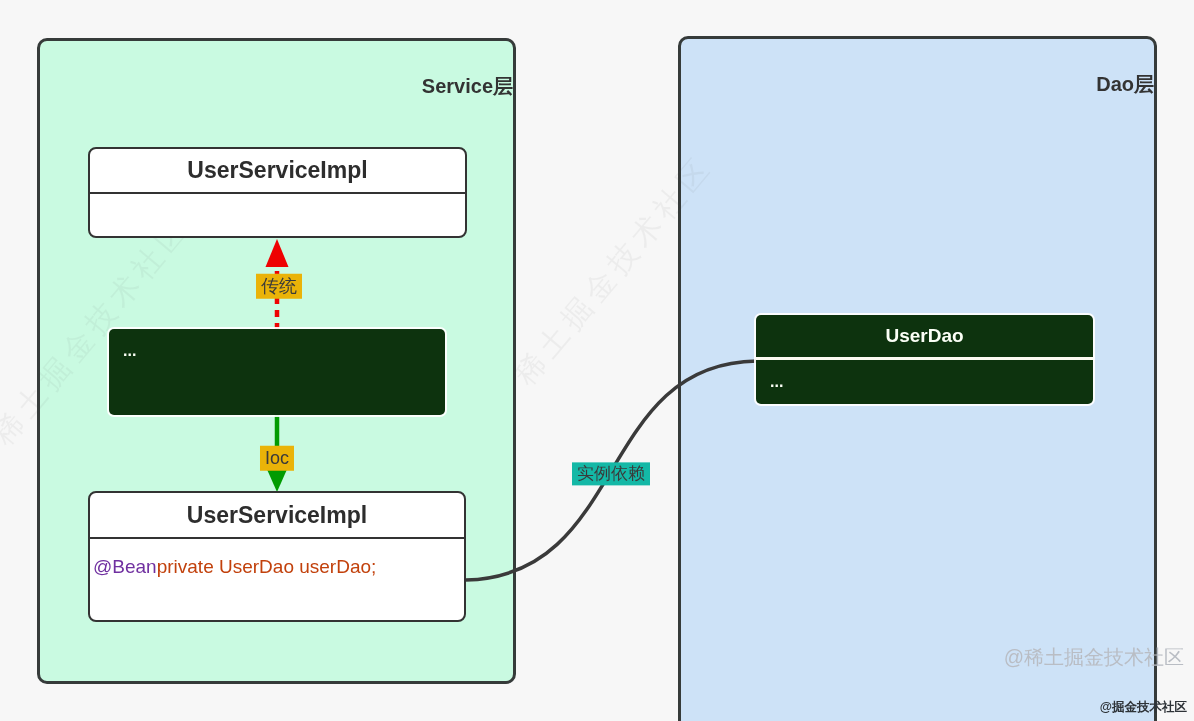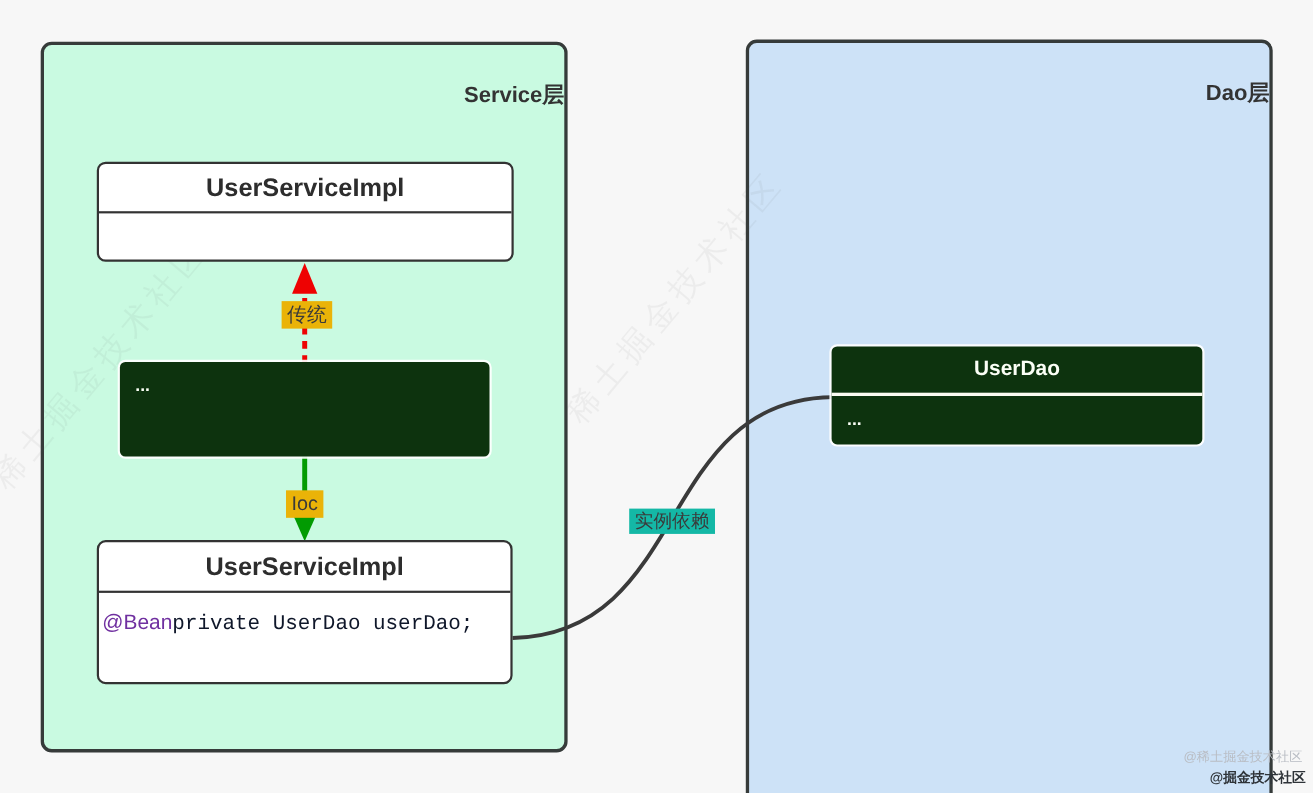--- a/index.html
+++ b/index.html
@@ -25,21 +25,21 @@
   .gbox .bd{display:flex;align-items:center;padding-left:14px;font-weight:bold;font-size:16px;}
 
   
   .chip{position:absolute;transform:translate(-50%,-50%);background:#eab308;
         padding:1px 5px;font-size:18px;color:#3a3a3a;z-index:6;line-height:1.25;}
   .chip.plain{background:#14b8a6;font-size:17px;}
 
   svg.layer{position:absolute;left:0;top:0;z-index:4;pointer-events:none;}
 
   
-  .wm-light{position:absolute;right:10px;top:680px;font-size:12px;color:#b9bdc4;z-index:8;}
+  .wm-light{position:absolute;right:10px;top:644px;font-size:20px;color:#b9bdc4;z-index:8;}
   .wm-dark{position:absolute;right:7px;top:699px;font-size:12.5px;font-weight:bold;color:#2e3338;z-index:9;}
   .wm-diag{position:absolute;font-size:30px;color:#555;opacity:0.06;z-index:3;
            transform:rotate(-50deg);letter-spacing:6px;white-space:nowrap;pointer-events:none;}
 
   .code-muted{color:#9b9b9b;}
   .code-purple{font-weight:normal;}
   .code-green{font-weight:normal;}
 </style>
 </head>
 <body>
@@ -75,21 +75,21 @@
   <div class="chip" style="left:279px;top:286px;">传统</div>
 
   <div class="gbox" style="left:109px;top:329px;width:336px;height:86px;">
     <div class="bd" style="height:43px;">...</div>
   </div>
 
   <div class="chip" style="left:277px;top:446px;margin-top:12px;">Ioc</div>
 
   <div class="wbox" style="left:88px;top:491px;width:378px;height:131px;">
     <div class="hd" style="height:44px;">UserServiceImpl</div>
-    <div class="bd" style="height:56px;padding-left:3px;"><span class="code-purple" style="color:#7030a0;">@Bean</span><span class="code-green" style="color:#0f172a;font-family:Liberation Mono, monospace;">private UserDao userDao;</span></div>
+    <div class="bd" style="height:56px;padding-left:3px;"><span class="code-purple" style="color:#7030a0;">@Bean</span><span class="code-green" style="color:#c2410c;">private UserDao userDao;</span></div>
   </div>
 
   <div class="chip plain" style="left:611px;top:474px;">实例依赖</div>
 
   <div class="gbox" style="left:756px;top:315px;width:337px;height:89px;">
     <div class="hd" style="height:42px;">UserDao</div>
     <div class="bd" style="height:44px;">...</div>
   </div>
 
   <div class="wm-light">@稀土掘金技术社区</div>

